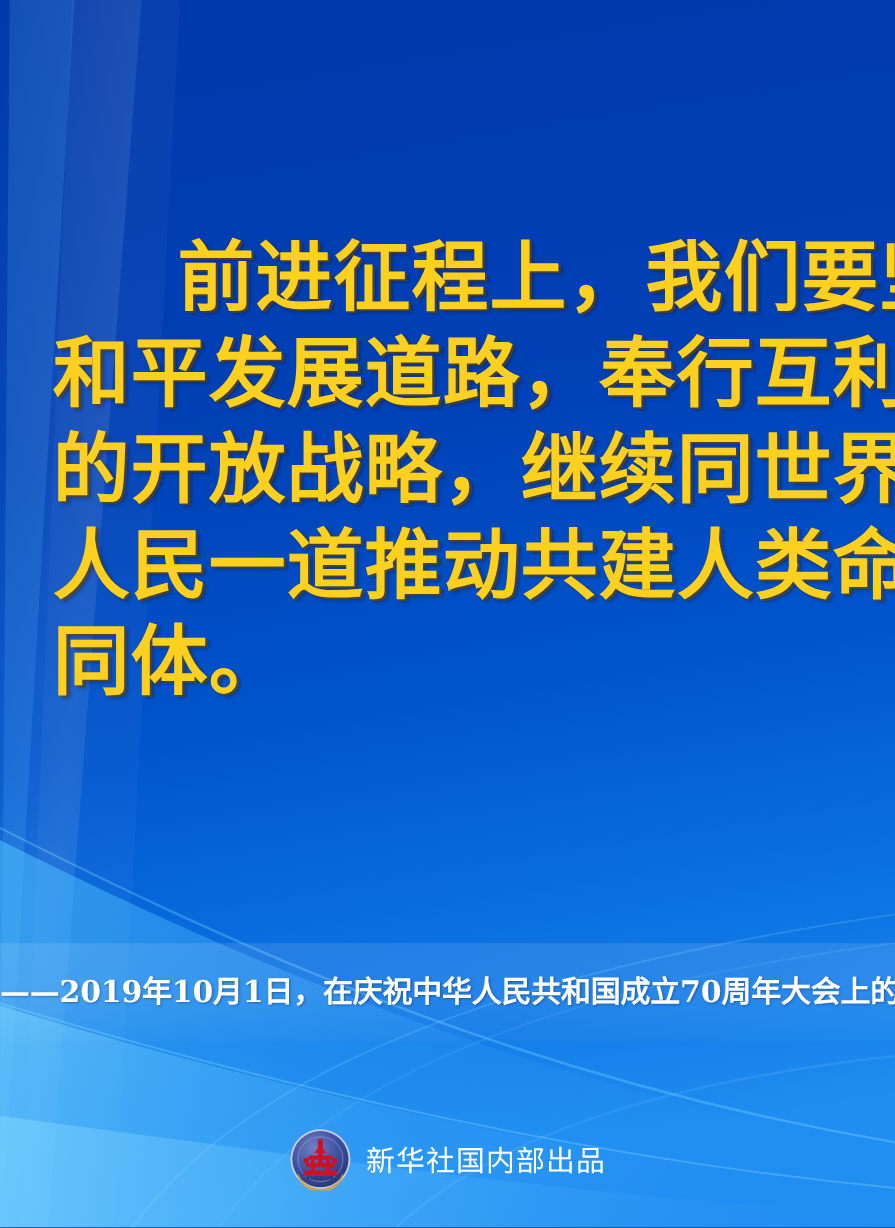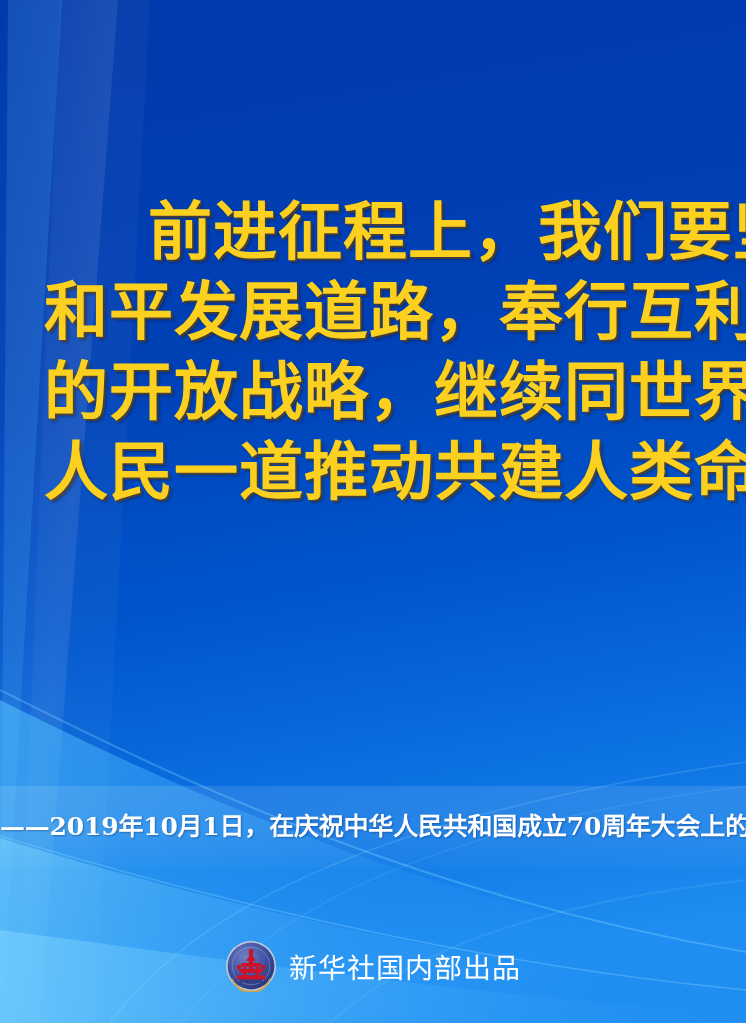--- a/index.html
+++ b/index.html
@@ -85,21 +85,21 @@
     display: flex;
     align-items: center;
     justify-content: center;
     gap: 12px;
   }
   #xinhua-logo { width: 52px; height: 52px; display: block; }
   #footer-text {
     color: #ffffff;
     font-family: Liberation Mono, monospace;
     font-weight: 400;
-    font-size: 28px;
+    font-size: 24px;
     letter-spacing: 1px;
     white-space: nowrap;
   }
 </style>
 </head>
 <body>
 
 <div id="poster">
 
   <div class="bg-layer">
@@ -152,20 +152,21 @@
 
       <path d="M 330,1023 C 420,940 570,900 746,880" fill="none" stroke="#bdefff" stroke-opacity="0.10" stroke-width="2"></path>
     </svg>
   </div>
 
   <div id="quote-block">
     <div class="quote-line indent">前进征程上，我们要坚持</div>
     <div class="quote-line">和平发展道路，奉行互利共赢</div>
     <div class="quote-line">的开放战略，继续同世界各国</div>
     <div class="quote-line">人民一道推动共建人类命运共</div>
+    <div class="quote-line">同体。</div>
   </div>
 
   <div id="attrib-band"></div>
   <div id="attribution">——2019年10月1日，在庆祝中华人民共和国成立70周年大会上的讲话</div>
 
   <div id="footer">
     <svg id="xinhua-logo" viewBox="0 0 100 100" xmlns="http://www.w3.org/2000/svg">
       <defs>
         <radialGradient id="ringGrad" cx="0.38" cy="0.3" r="0.85">
           <stop offset="0%" stop-color="#6f7fc4"></stop>

